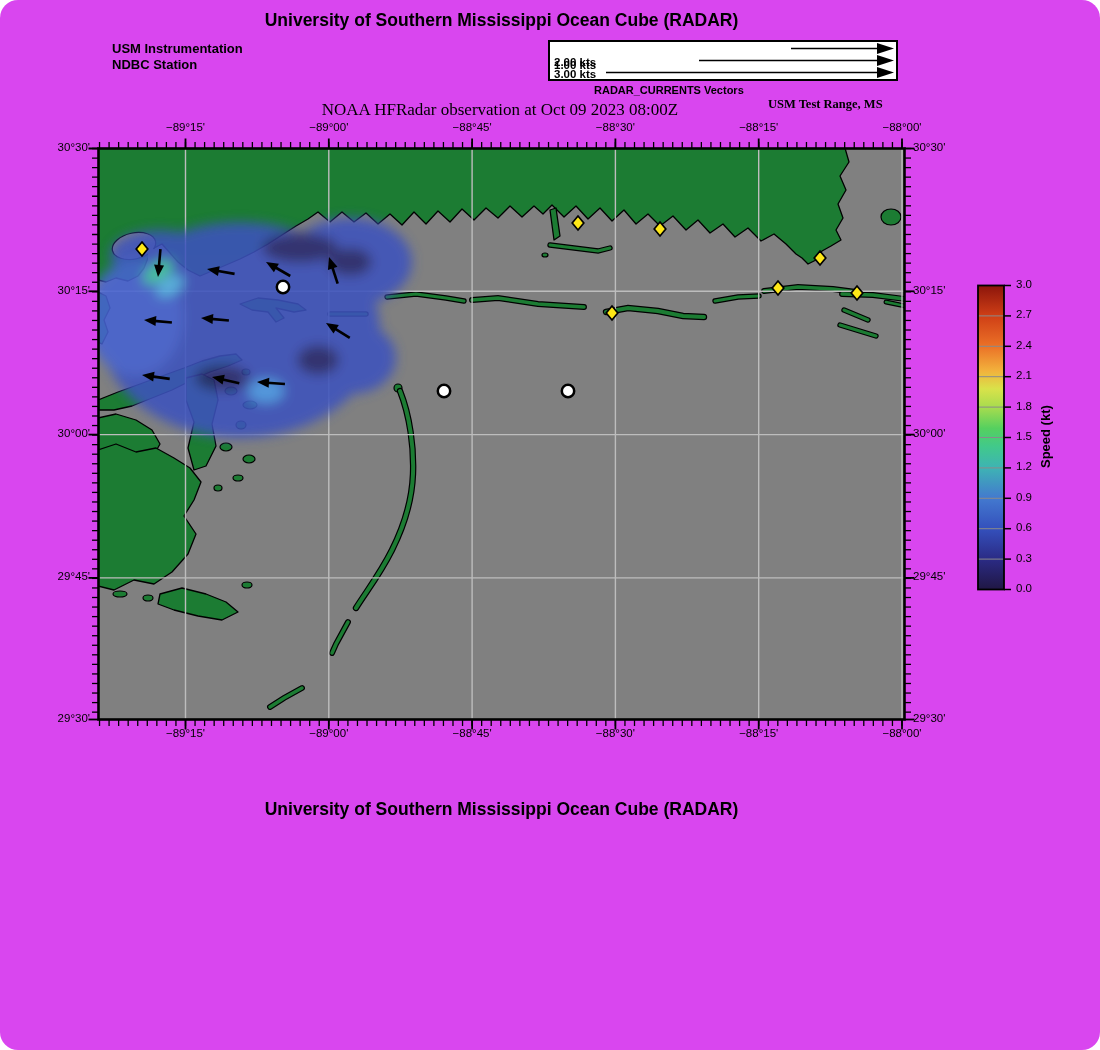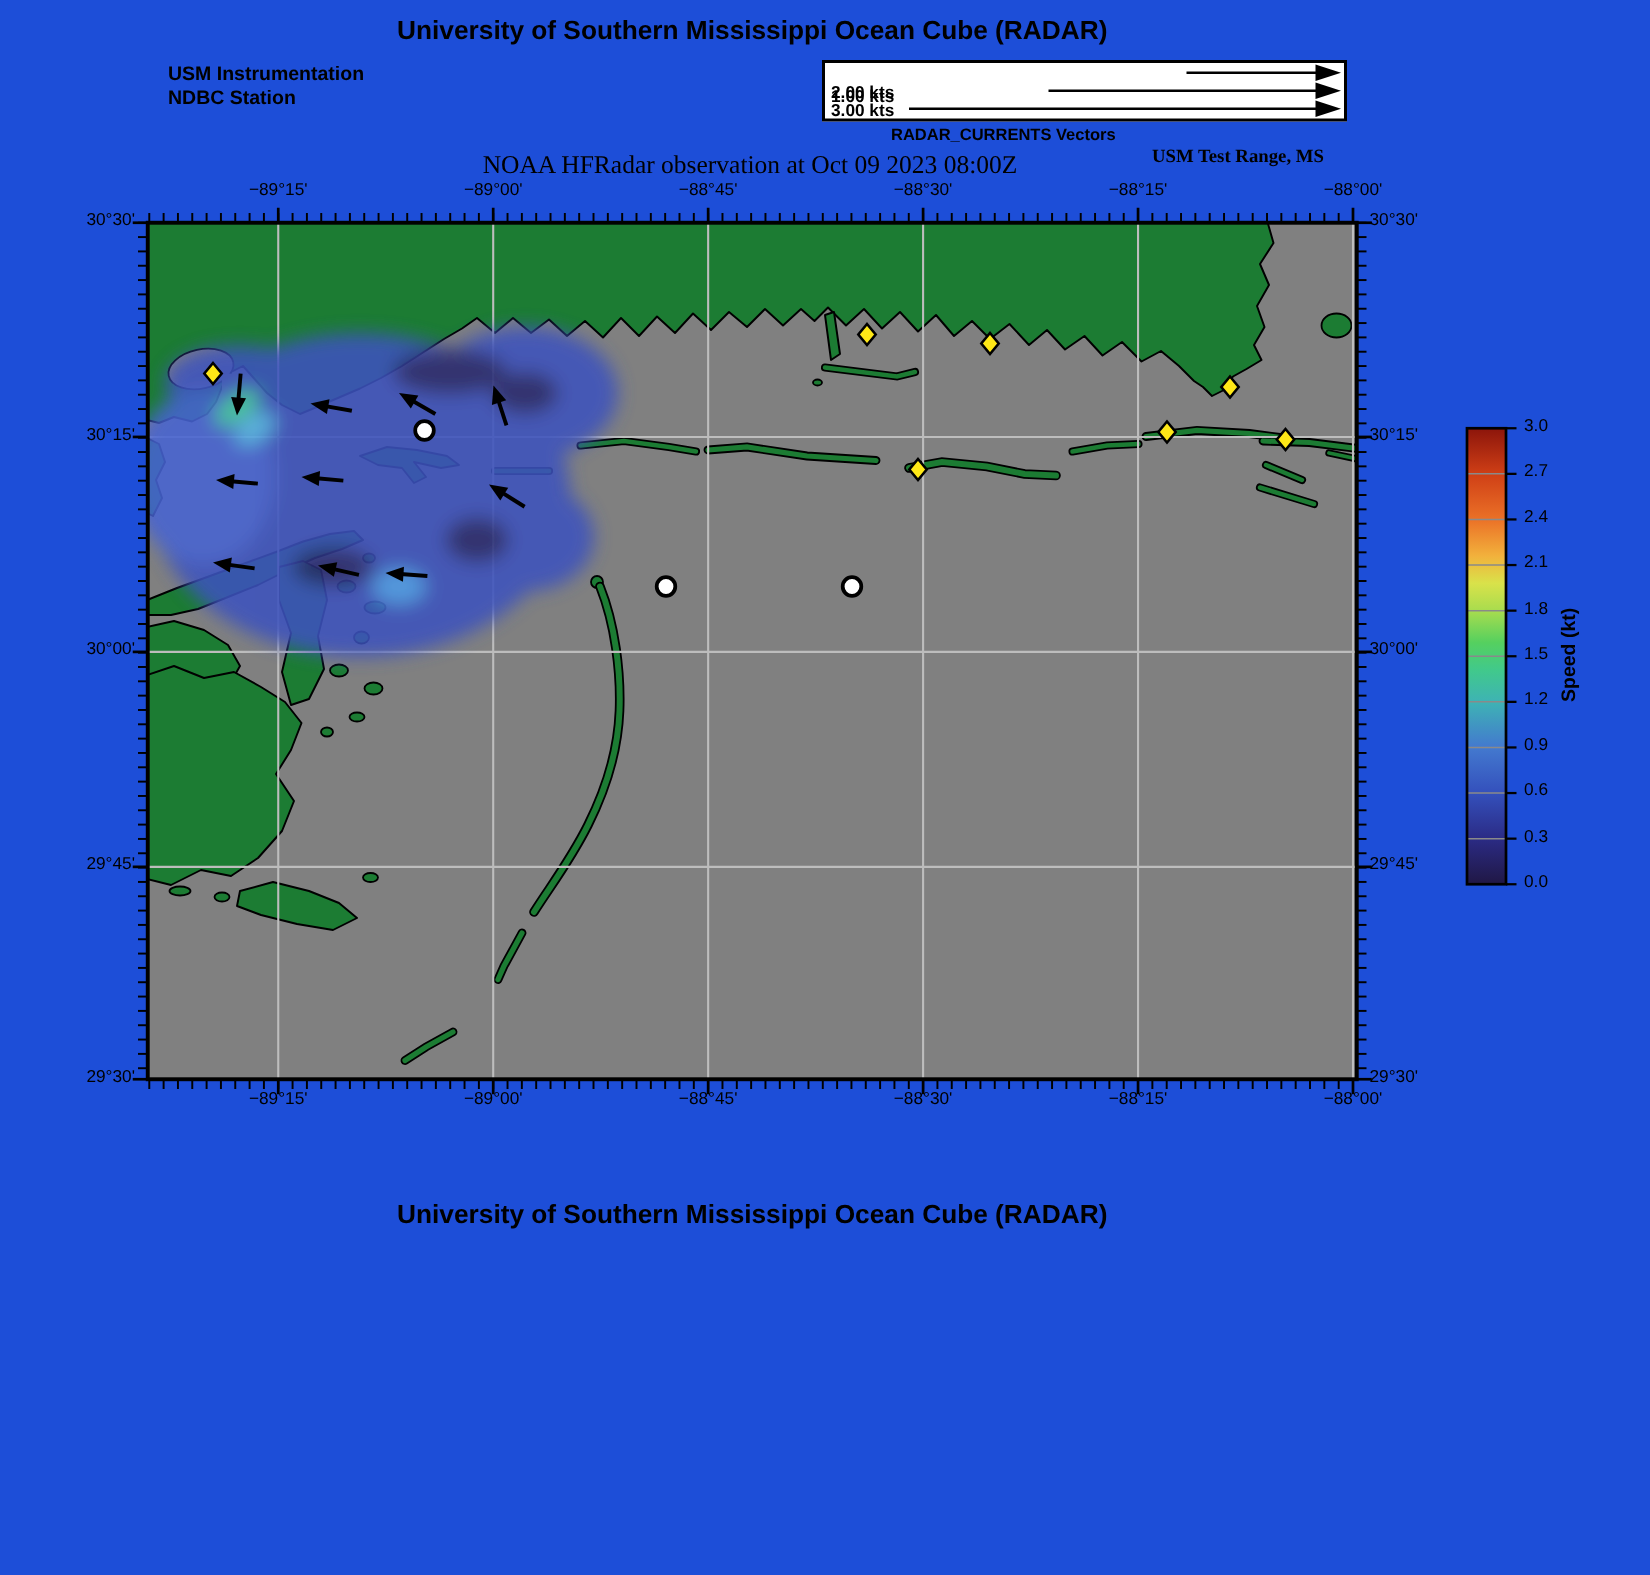--- a/index.html
+++ b/index.html
@@ -1,17 +1,17 @@
 <!DOCTYPE html>
 <html><head>
 <meta charset="utf-8">
 <style>
   html,body{margin:0;padding:0;background:#fff;}
-  #page{position:relative;width:1100px;height:1050px;background:#1d4ed8;overflow:hidden;
-        font-family:"Liberation Sans",sans-serif;color:#000;}
+  #page{position:relative;width:1100px;height:1050px;background:#d946ef;overflow:hidden;
+        font-family:"Liberation Sans",sans-serif;color:#000;border-radius:18px;}
   .abs{position:absolute;}
   .title{font-weight:bold;font-size:17.5px;text-align:center;letter-spacing:0px;}
   .serif{font-family:"Liberation Serif",serif;}
   #obs-title{font-weight:normal;font-size:17px;text-align:center;}
   #range-label{font-weight:bold;font-size:12.5px;}
   .leg-label{font-weight:bold;font-size:13px;}
   .leg-row{position:absolute;display:flex;align-items:center;gap:4px;height:16px;flex-direction:column;}
   #scalebox{border:2px solid #000;box-sizing:border-box;background:#fff;}
   .scale-label{position:absolute;left:4px;font-weight:bold;font-size:11.5px;line-height:12px;}
   #scale-caption{font-weight:bold;font-size:11px;}

